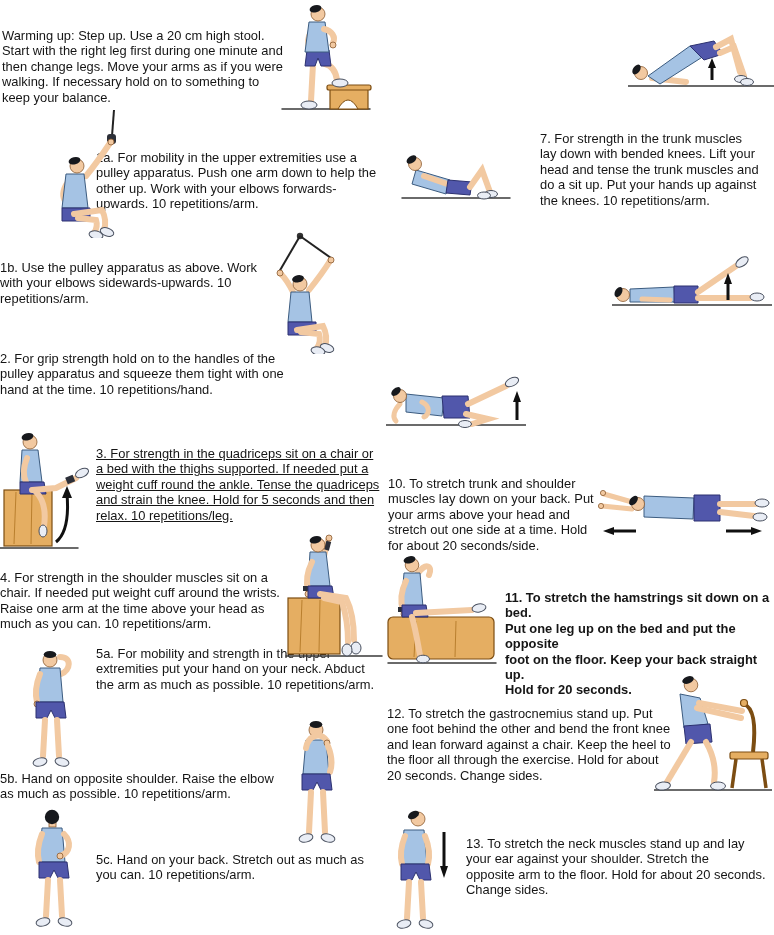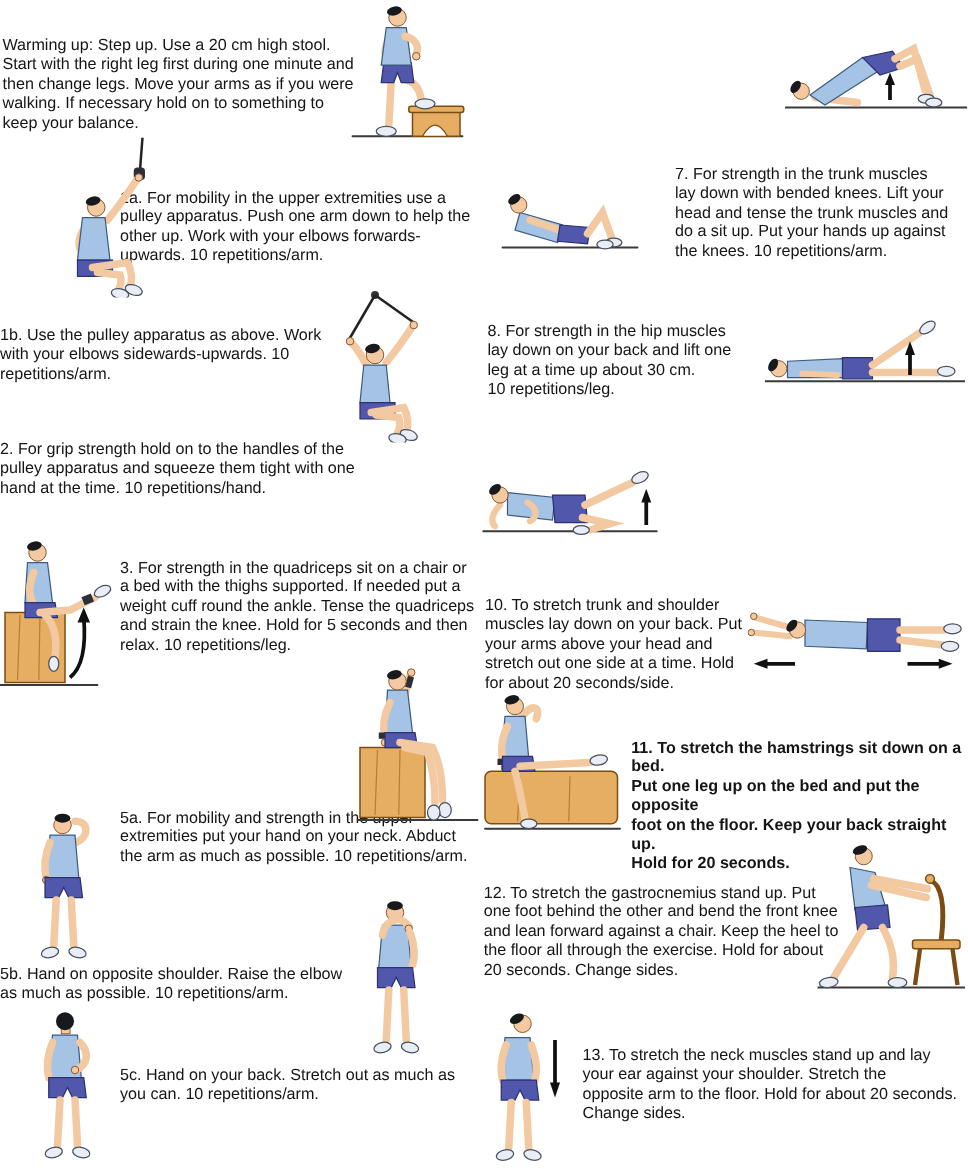--- a/index.html
+++ b/index.html
@@ -41,41 +41,41 @@
   <div class="txt" style="left:96px;top:150px;">1a. For mobility in the upper extremities use a
 pulley apparatus. Push one arm down to help the
 other up. Work with your elbows forwards-
 upwards. 10 repetitions/arm.</div>
   <div class="txt" style="left:0px;top:260px;">1b. Use the pulley apparatus as above. Work
 with your elbows sidewards-upwards. 10
 repetitions/arm.</div>
   <div class="txt" style="left:0px;top:351px;">2. For grip strength hold on to the handles of the
 pulley apparatus and squeeze them tight with one
 hand at the time. 10 repetitions/hand.</div>
-  <div class="txt" style="left:96px;top:446px;">3. For strength in the quadriceps sit on a chair or
+  <div class="txt" style="left:96px;top:446px;text-decoration:underline;">3. For strength in the quadriceps sit on a chair or
 a bed with the thighs supported. If needed put a
 weight cuff round the ankle. Tense the quadriceps
 and strain the knee. Hold for 5 seconds and then
 relax. 10 repetitions/leg.</div>
+  <div class="txt" style="left:0px;top:570px;">4. For strength in the shoulder muscles sit on a
+chair. If needed put weight cuff around the wrists.
+Raise one arm at the time above your head as
+much as you can. 10 repetitions/arm.</div>
   <div class="txt" style="left:96px;top:646px;">5a. For mobility and strength in the upper
 extremities put your hand on your neck. Abduct
 the arm as much as possible. 10 repetitions/arm.</div>
   <div class="txt" style="left:0px;top:771px;">5b. Hand on opposite shoulder. Raise the elbow
 as much as possible. 10 repetitions/arm.</div>
   <div class="txt" style="left:96px;top:852px;">5c. Hand on your back. Stretch out as much as
 you can. 10 repetitions/arm.</div>
   <div class="txt" style="left:540px;top:131px;">7. For strength in the trunk muscles
 lay down with bended knees. Lift your
 head and tense the trunk muscles and
 do a sit up. Put your hands up against
 the knees. 10 repetitions/arm.</div>
-  <div class="txt" style="left:390px;top:257px;">8. For strength in the hip muscles
-lay down on your back and lift one
-leg at a time up about 30 cm.
-10 repetitions/leg.</div>
   <div class="txt" style="left:388px;top:476px;">10. To stretch trunk and shoulder
 muscles lay down on your back. Put
 your arms above your head and
 stretch out one side at a time. Hold
 for about 20 seconds/side.</div>
   <div class="txt" style="left:505px;top:590px;font-weight:bold;">11. To stretch the hamstrings sit down on a bed.
 Put one leg up on the bed and put the opposite
 foot on the floor. Keep your back straight up.
 Hold for 20 seconds.</div>
   <div class="txt" style="left:387px;top:706px;">12. To stretch the gastrocnemius stand up. Put

